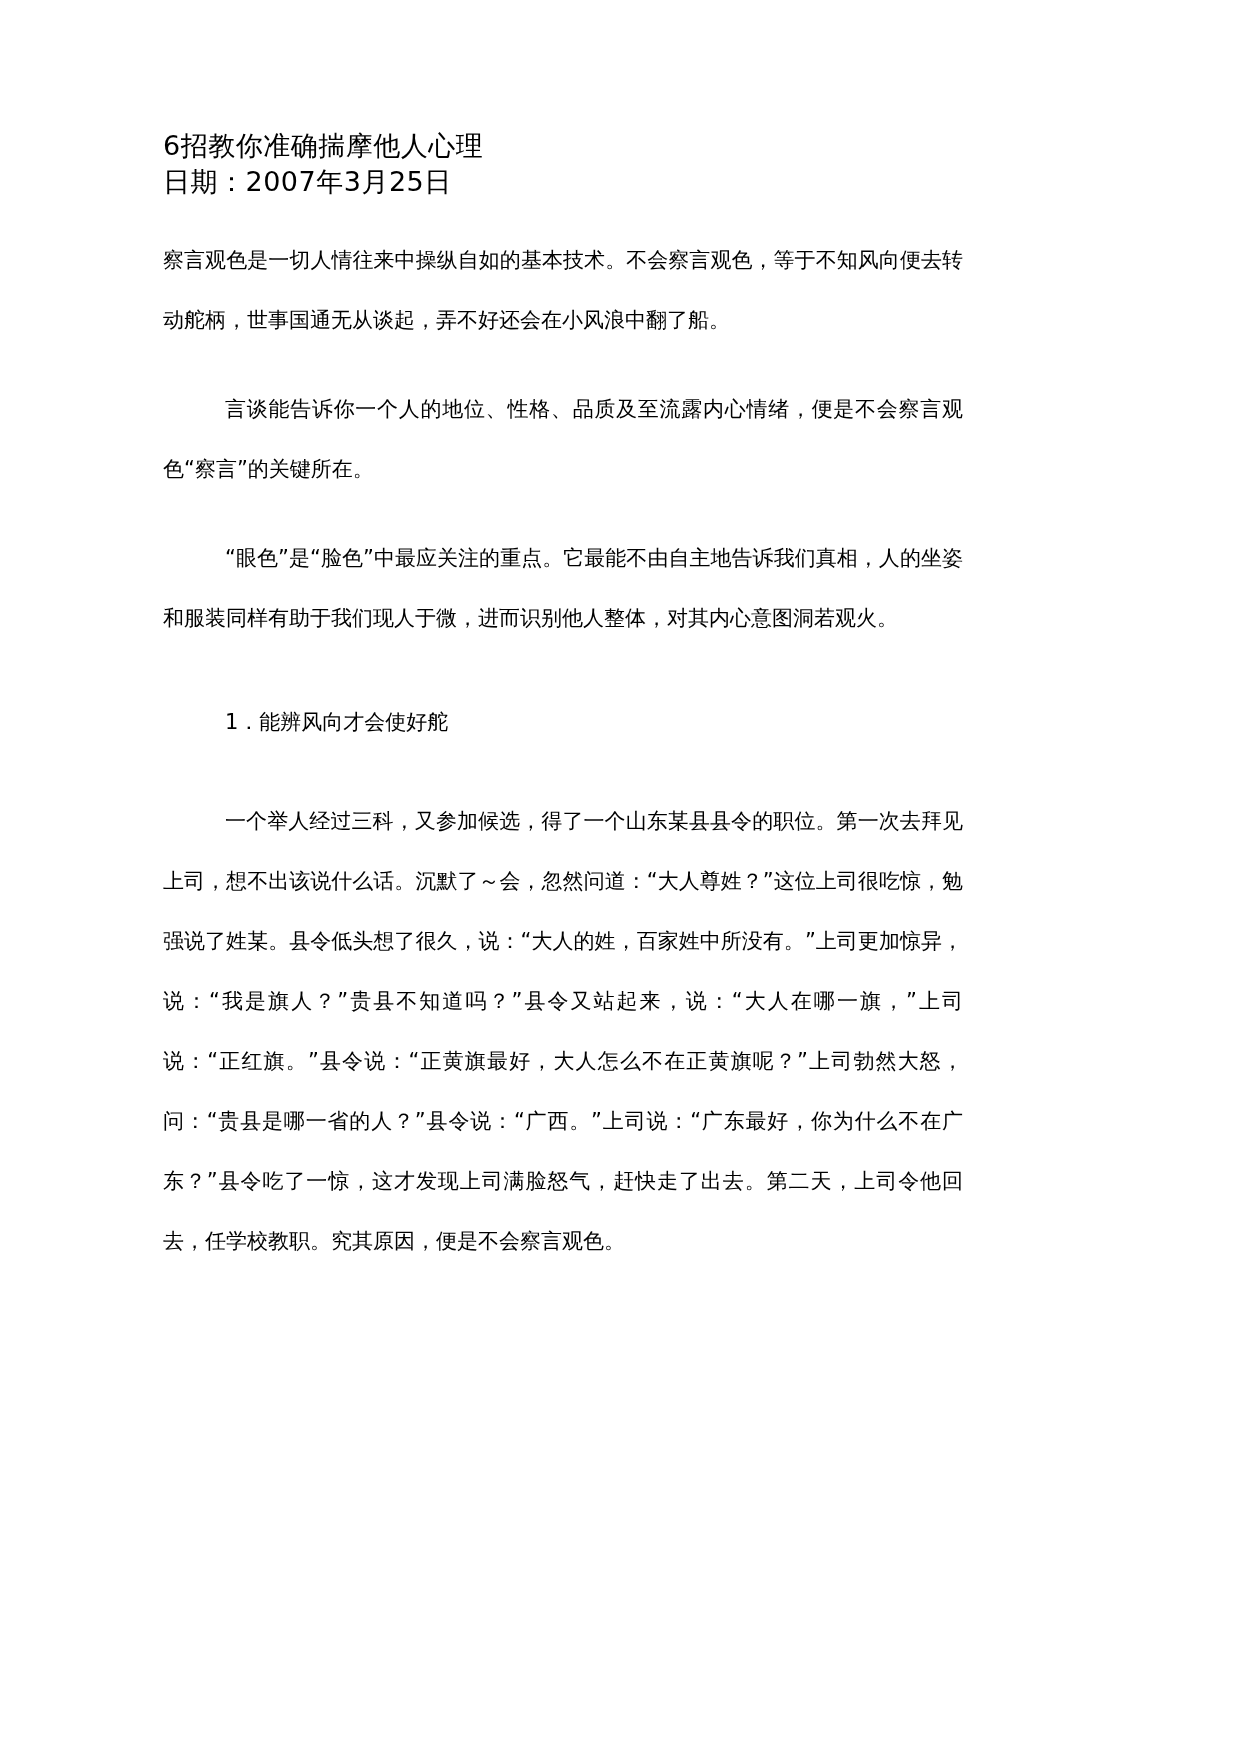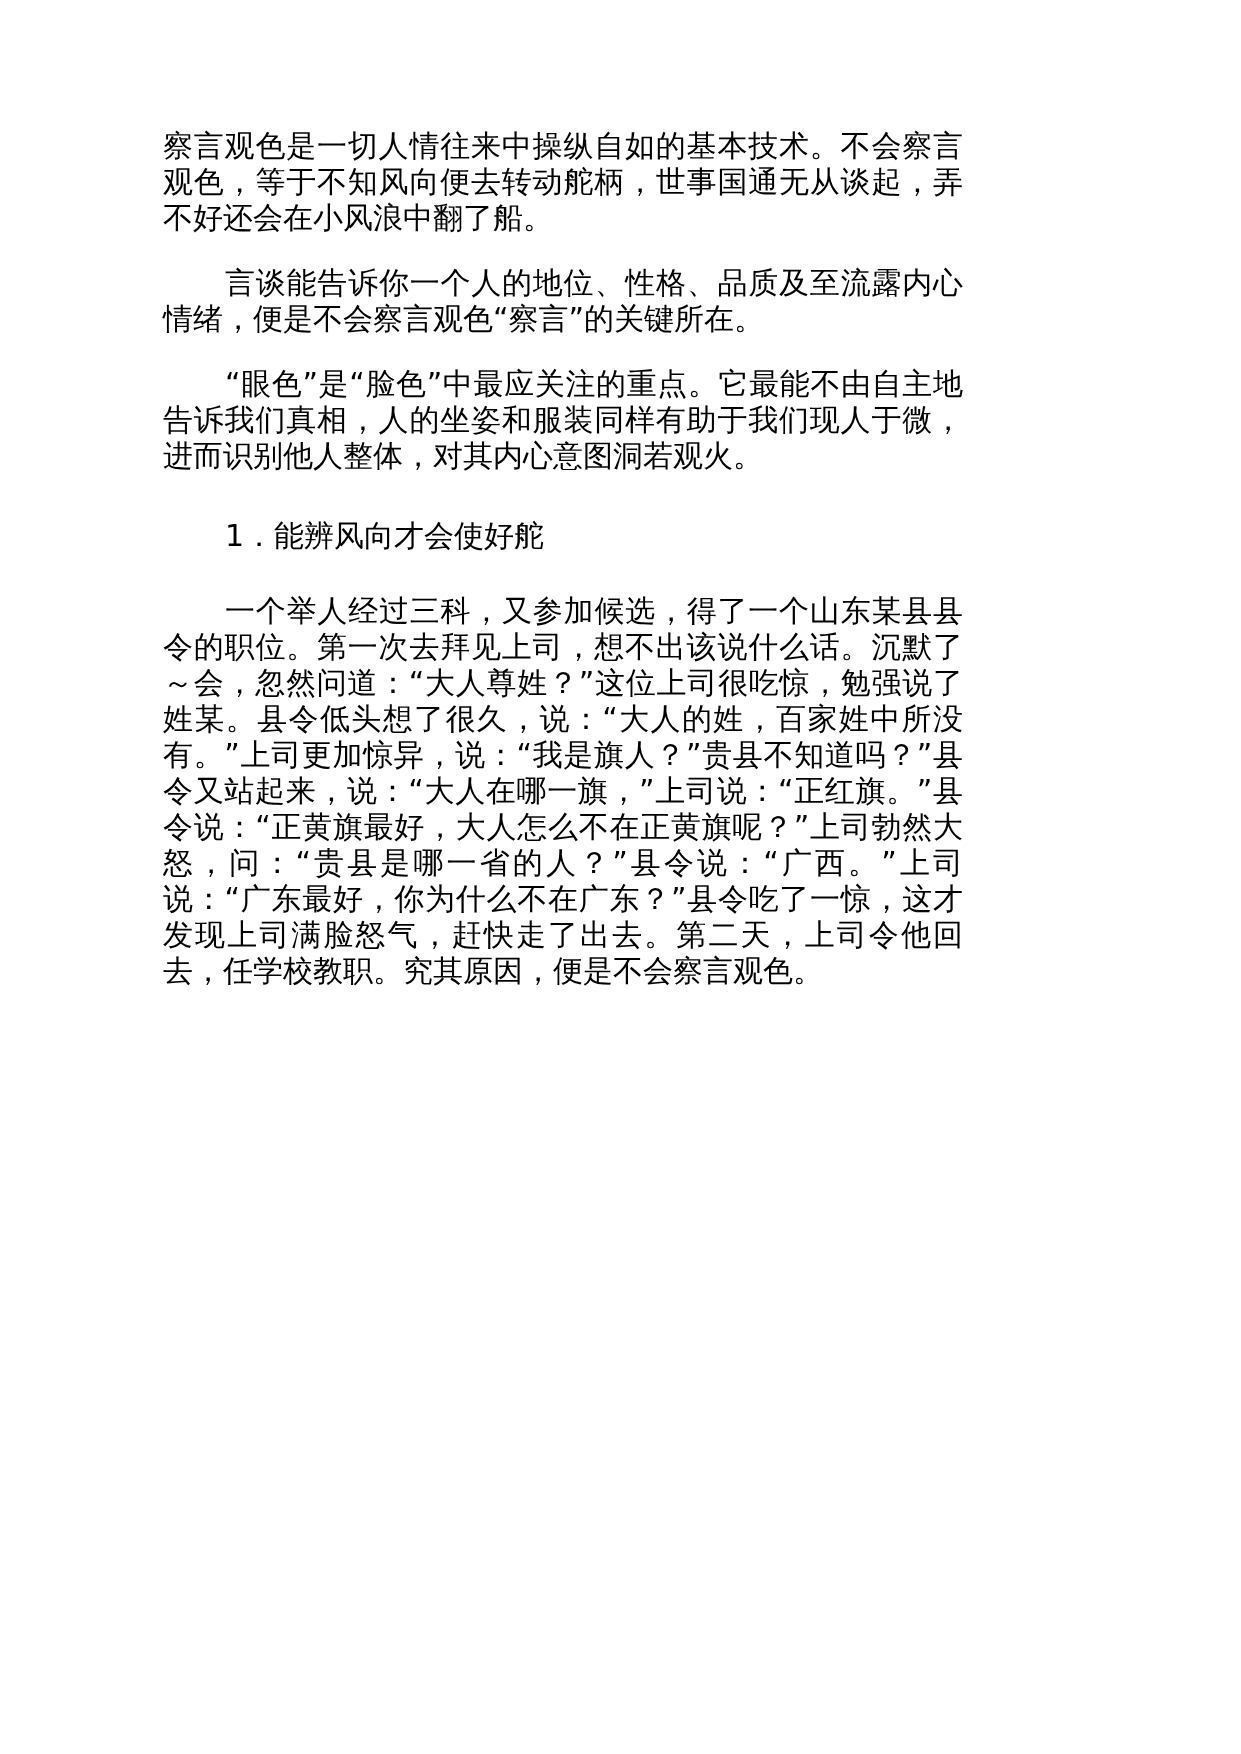--- a/index.html
+++ b/index.html
@@ -36,22 +36,22 @@
     white-space: nowrap;
   }
   .doc-date {
     font-size: 27px;
     line-height: 36px;
     letter-spacing: 0.5px;
     white-space: nowrap;
     margin-bottom: 30px;
   }
   .para {
-    font-size: 30px;
-    line-height: 36px;
+    font-size: 21px;
+    line-height: 60px;
     text-align: justify;
     text-justify: inter-ideograph;
     letter-spacing: 0px;
     margin: 0 0 29px 0;
     word-break: break-all;
   }
   .para.indent {
     text-indent: 62px;
   }
   .para.heading {
@@ -63,21 +63,23 @@
     margin-bottom: 0;
     margin-top: 39px;
   }
 </style>
 </head>
 <body>
 
 <div class="page">
   <div class="content">
 
+    <div class="doc-title">6招教你准确揣摩他人心理</div>
 
+    <div class="doc-date">日期：2007年3月25日</div>
 
     <p class="para">察言观色是一切人情往来中操纵自如的基本技术。不会察言观色，等于不知风向便去转动舵柄，世事国通无从谈起，弄不好还会在小风浪中翻了船。</p>
 
 
     <p class="para indent">言谈能告诉你一个人的地位、性格、品质及至流露内心情绪，便是不会察言观色“察言”的关键所在。</p>
 
 
     <p class="para indent">“眼色”是“脸色”中最应关注的重点。它最能不由自主地告诉我们真相，人的坐姿和服装同样有助于我们现人于微，进而识别他人整体，对其内心意图洞若观火。</p>
 
     <p class="para heading">1．能辨风向才会使好舵</p>

